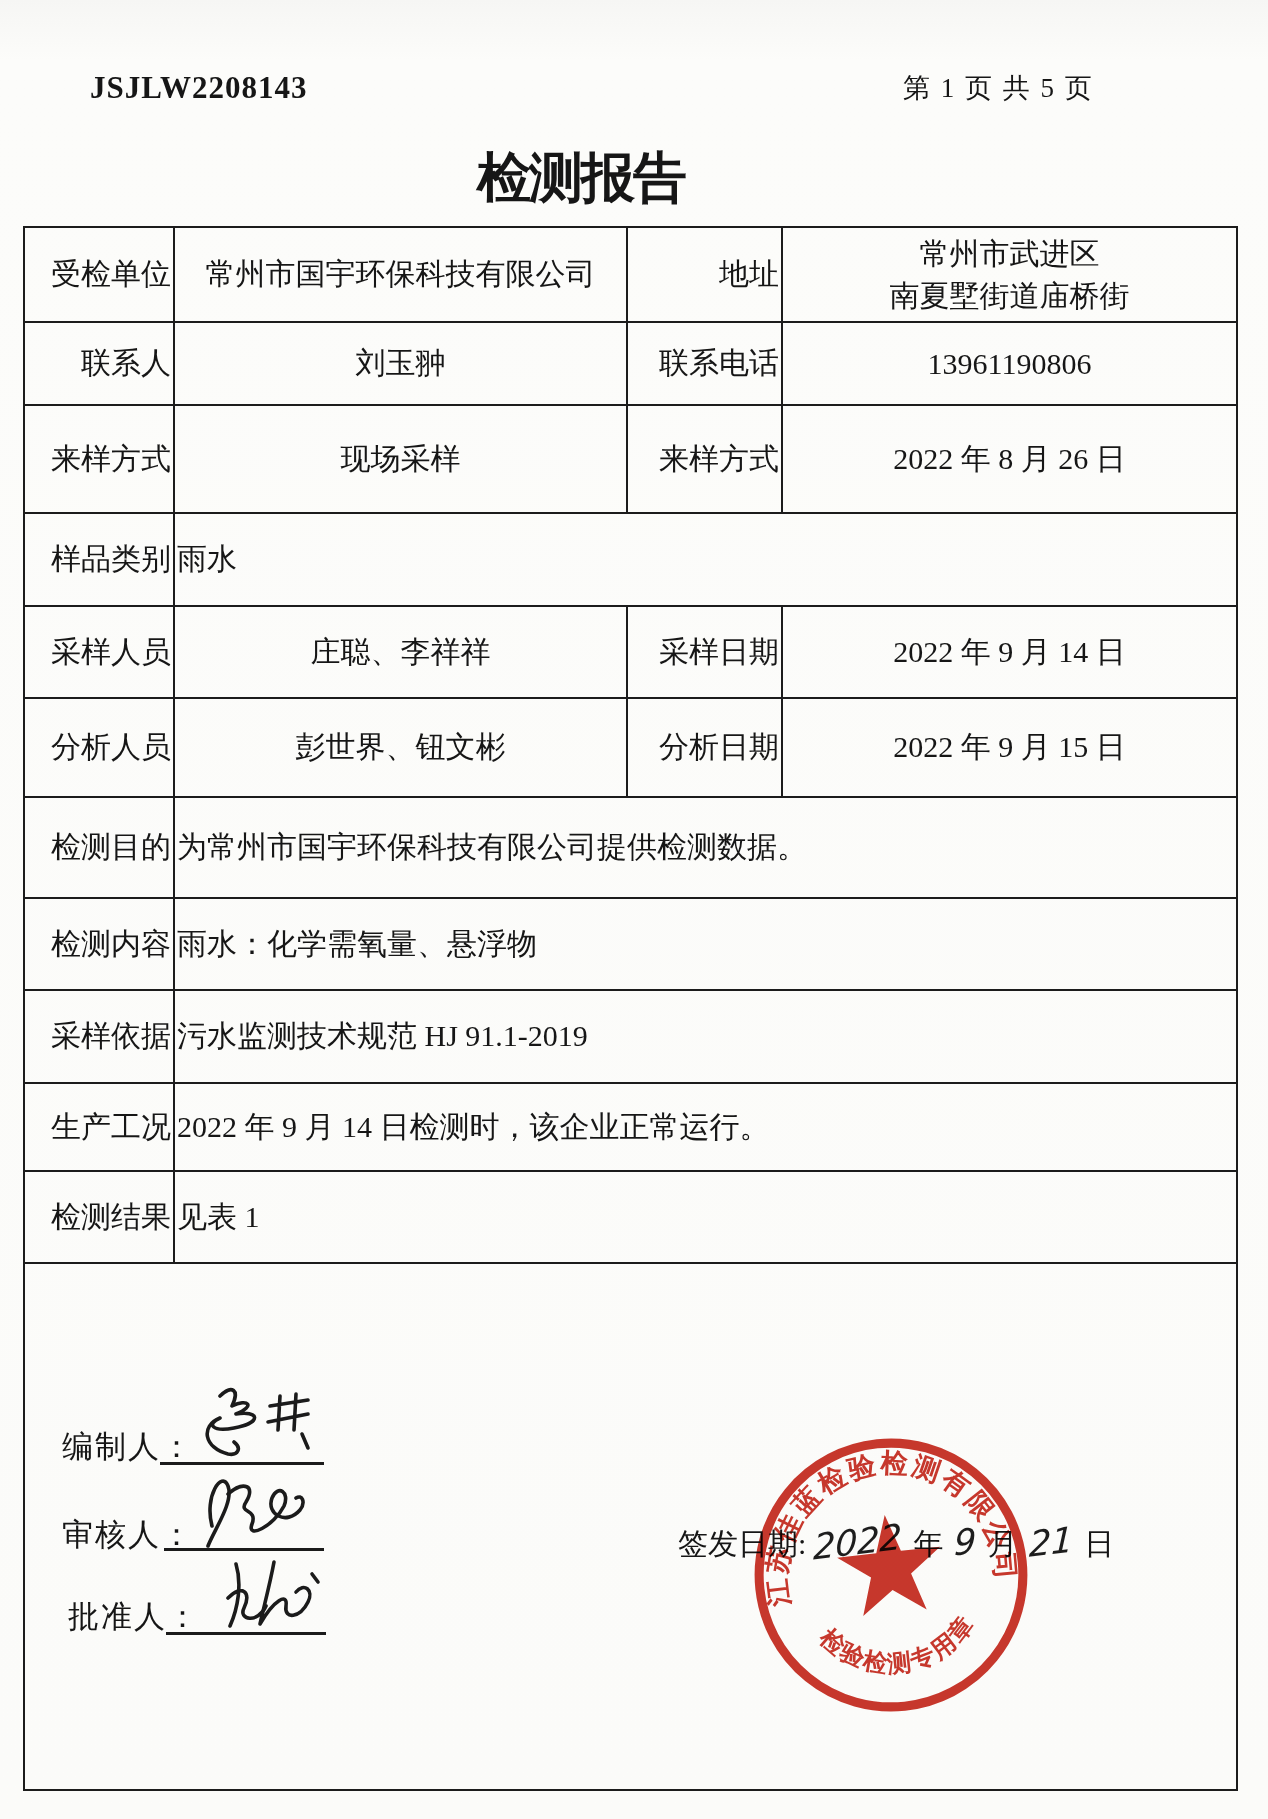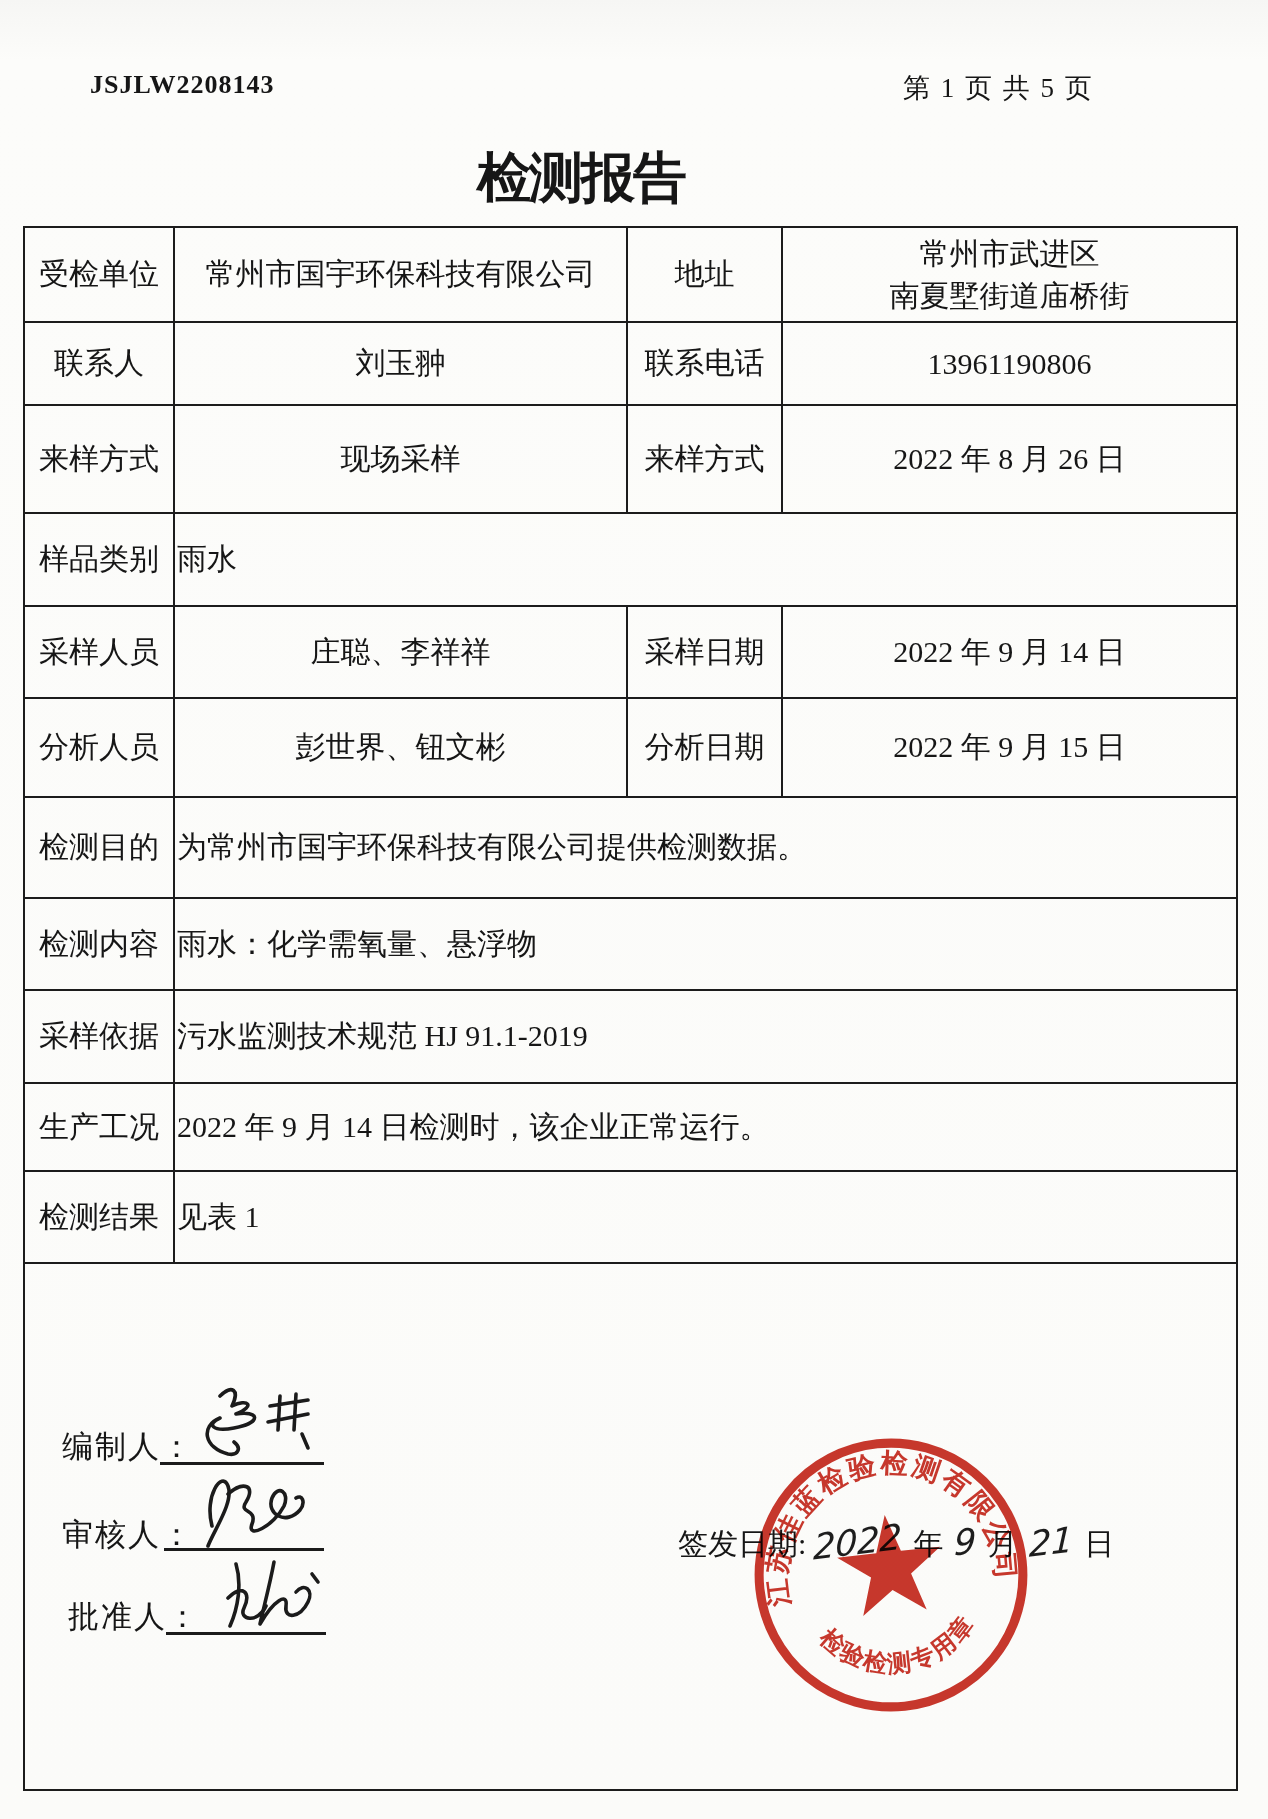--- a/index.html
+++ b/index.html
@@ -2,29 +2,29 @@
 <html><head>
 <meta charset="utf-8">
 <style>
   html,body{margin:0;padding:0;background:#e8e8e6;}
   .page{
     position:relative;width:1268px;height:1819px;margin:0 auto;
     background:linear-gradient(180deg,#f6f6f4 0,#fcfcfa 60px,#fbfbf9 100%);
     font-family:"Liberation Serif","DejaVu Serif",serif;
     color:#161616;overflow:hidden;
   }
-  .hdr-left{position:absolute;left:90px;top:70px;font-size:26px;font-weight:700;letter-spacing:1px;}
+  .hdr-left{position:absolute;left:90px;top:70px;font-size:31px;font-weight:700;letter-spacing:1px;}
   .hdr-right{position:absolute;left:903px;top:70px;font-size:27px;letter-spacing:2px;}
   .title{position:absolute;left:0;top:142px;width:1130px;text-align:center;
          font-size:54px;font-weight:700;letter-spacing:-2px;padding-left:16px;}
   table.report{position:absolute;left:23px;top:226px;width:1213px;
                border-collapse:collapse;table-layout:fixed;}
   table.report td{border:2.4px solid #1c1c1c;font-size:30px;padding:0 2px;vertical-align:middle;
                   overflow:hidden;}
-  td.lbl{text-align:center;}
+  td.lbl{text-align:right;}
   td.val{text-align:center;}
   td.valL{text-align:left;padding-left:16px;}
   .pre{white-space:pre-line;line-height:1.4;}
   
   .sig-label{position:absolute;font-size:31px;letter-spacing:2px;}
   .sig-line{position:absolute;height:3px;background:#1b1b1b;}
   .sig-svg{position:absolute;}
   .sig-svg path{stroke:#1b1b1b;stroke-width:3.6;fill:none;stroke-linecap:round;stroke-linejoin:round;}
   .issue-date{position:absolute;left:678px;top:1522px;font-size:30px;white-space:nowrap;
               display:flex;align-items:baseline;z-index:2;}

